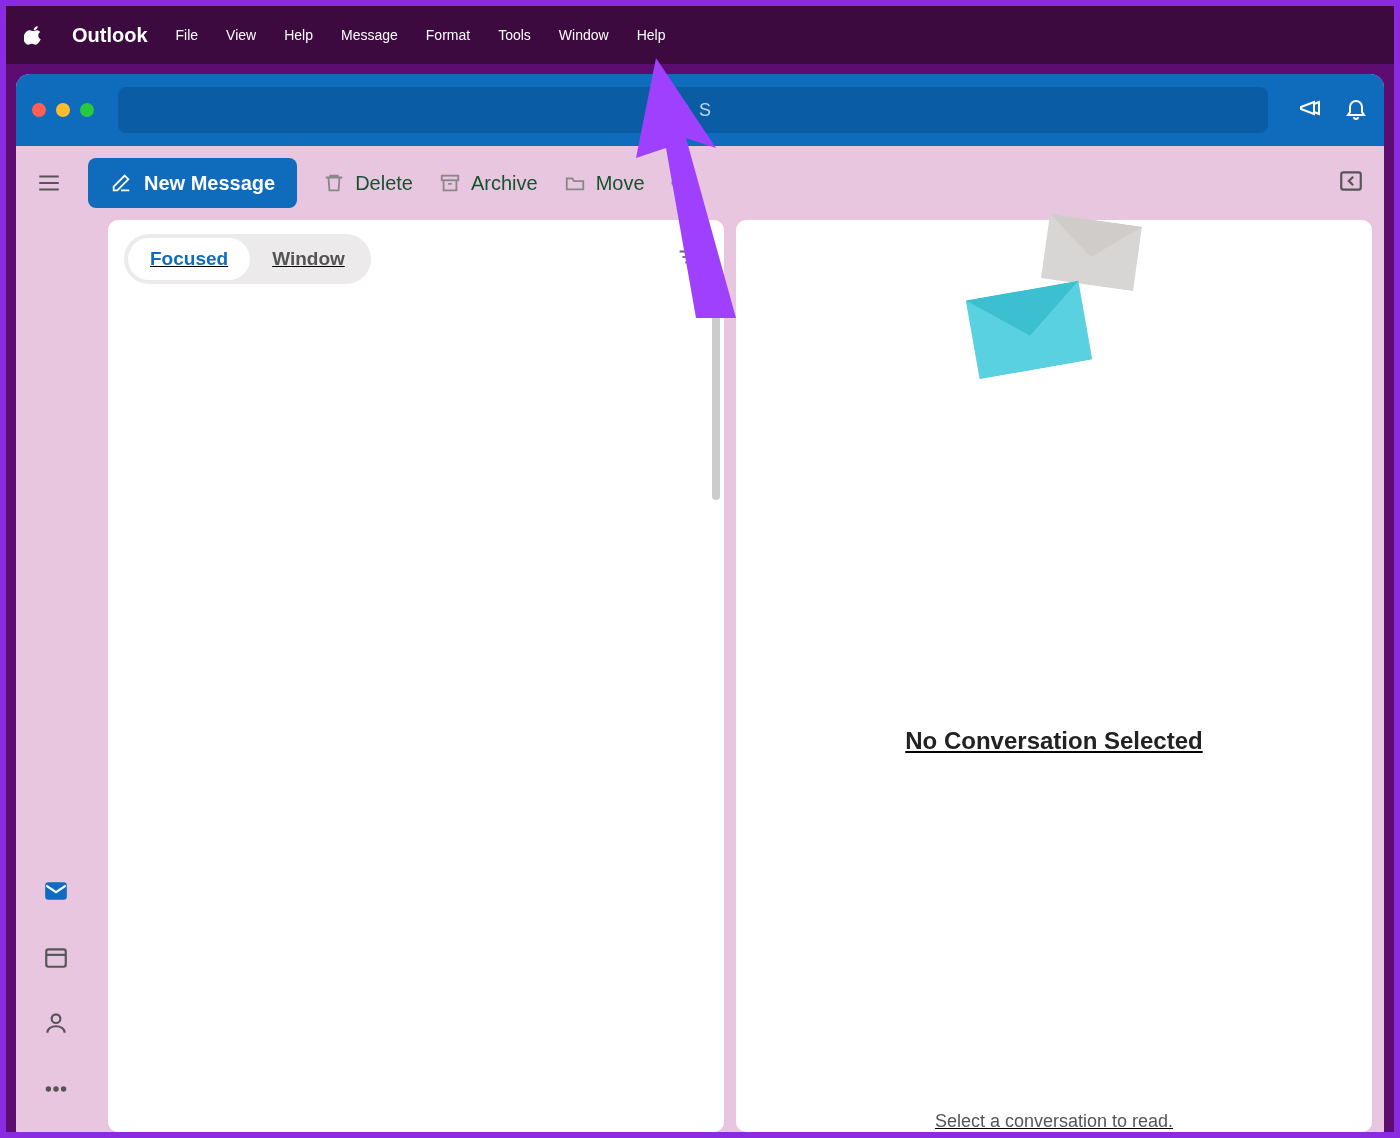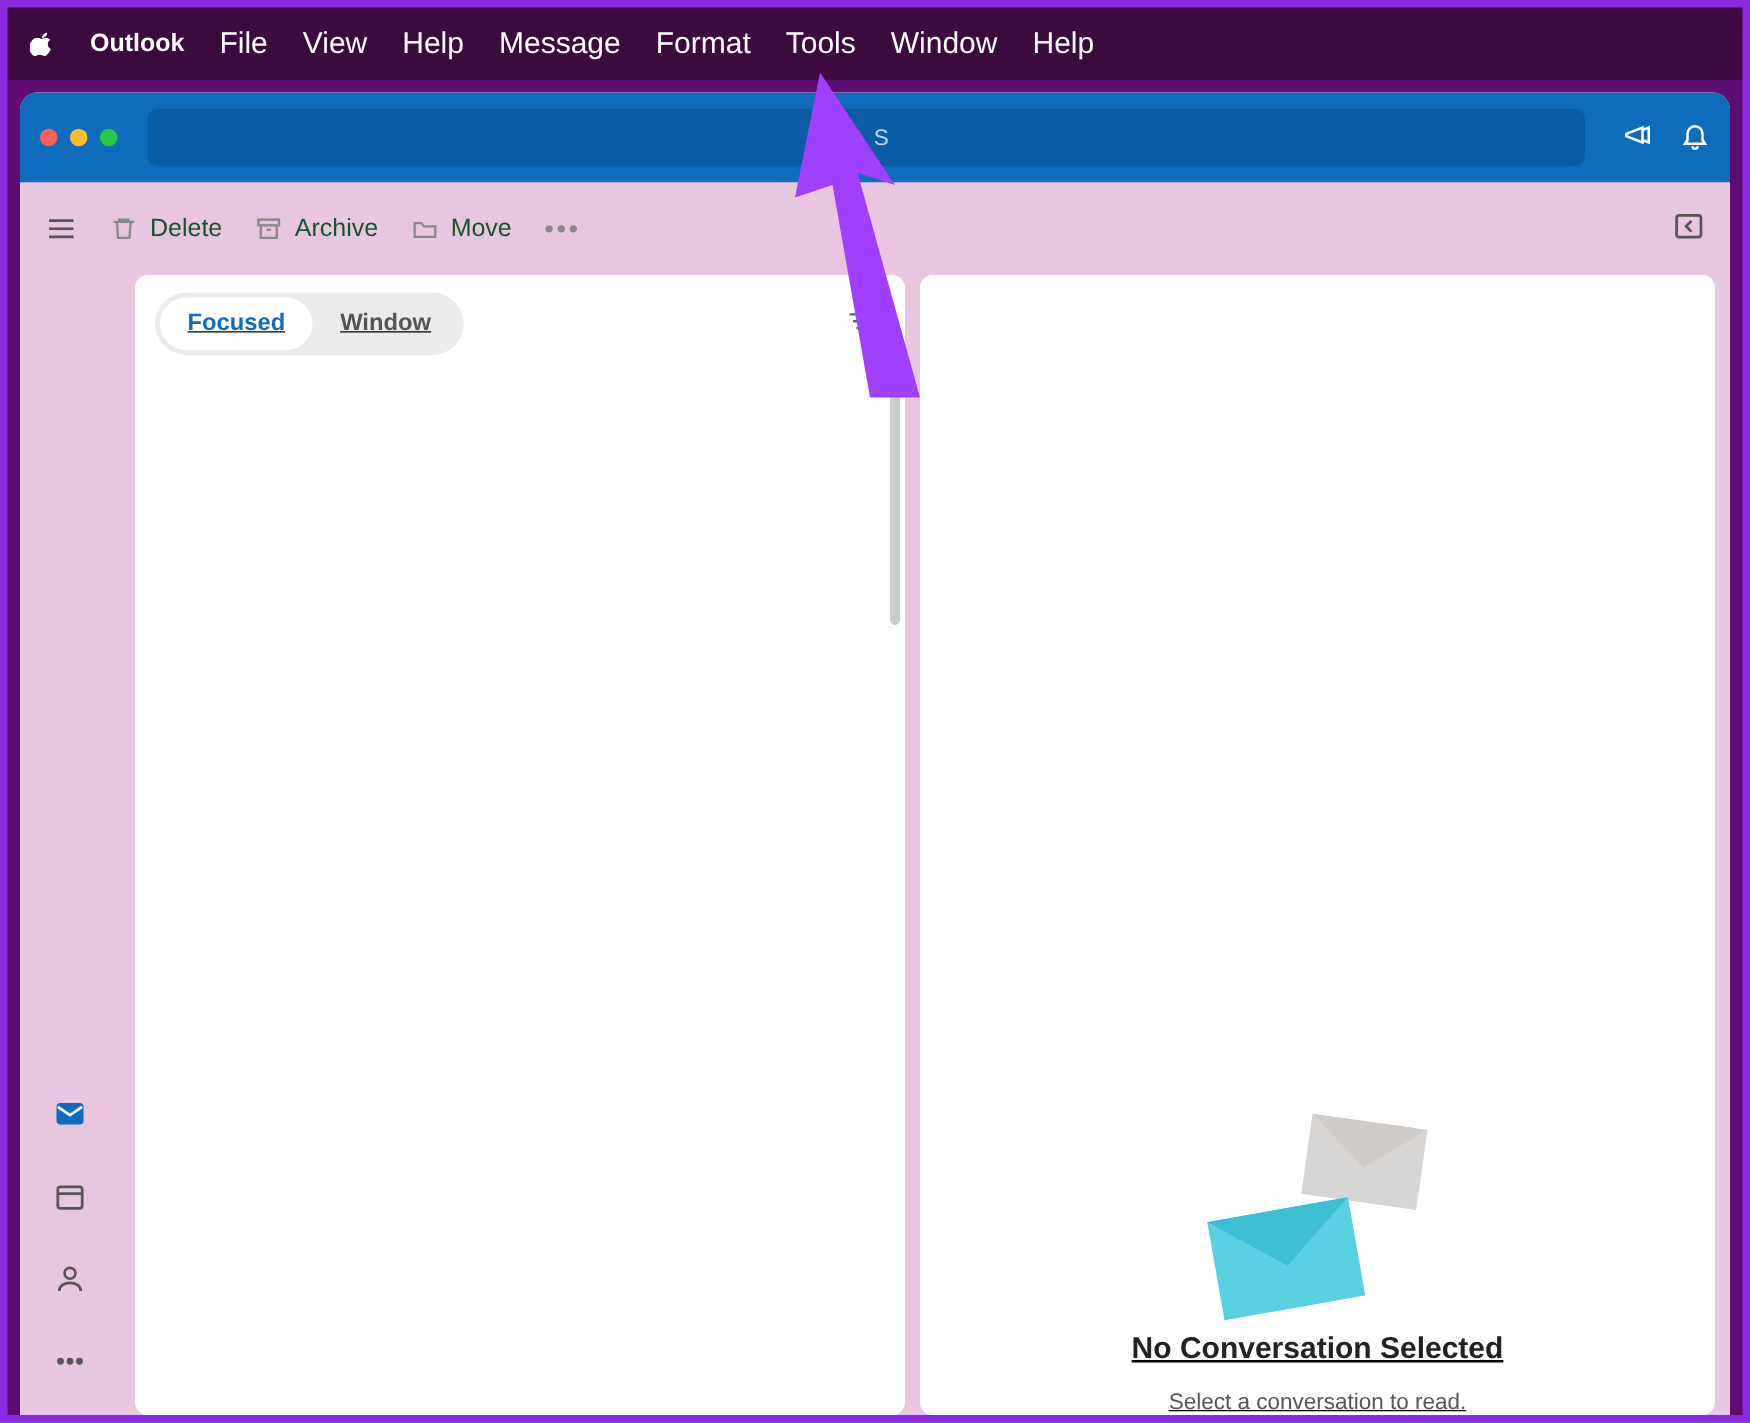--- a/index.html
+++ b/index.html
@@ -17,21 +17,21 @@
     background: #3c0a3f;
     height: 58px;
     display: flex;
     align-items: center;
     padding: 0 18px;
     gap: 28px;
     color: #fff;
   }
   .apple-logo { width: 20px; height: 20px; fill: #fff; display: flex; }
   .menubar .app-name { font-weight: 700; font-size: 20px; }
-  .menubar .menu-item { font-size: 24px; cursor: default; }
+  .menubar .menu-item { font-size: 14px; cursor: default; }
   
   .window {
     margin: 10px 10px 0 10px;
     border-radius: 14px;
     overflow: hidden;
     height: 1070px;
     background: #e9c6df;
     display: flex;
     flex-direction: column;
   }
@@ -162,21 +162,21 @@
     background:#ccc;
     border-radius:4px;
   }
   .readpane {
     background:#fff;
     border-radius:10px;
     flex:1;
     display:flex;
     flex-direction:column;
     align-items:center;
-    justify-content:flex-end;
+    justify-content:space-between;
     gap: 18px;
   }
   .envelope-illus { width: 170px; height: 150px; position:relative; }
   .env1 { position:absolute; right:0; top:0; transform: rotate(8deg); }
   .env2 { position:absolute; left:0; bottom:0; transform: rotate(-10deg); }
   .noconv-title { font-size: 24px; font-weight:700; color:#222; }
   .noconv-sub { font-size: 18px; color:#555; }
   
   .cursor-arrow {
     position:absolute;
@@ -232,20 +232,26 @@
   </div>
 
   <div class="toolbar">
     <span class="hamburger">
       <svg viewBox="0 0 24 24">
           <line x1="3" y1="6" x2="21" y2="6"></line>
           <line x1="3" y1="12" x2="21" y2="12"></line>
           <line x1="3" y1="18" x2="21" y2="18"></line>
         </svg>
     </span>
+    <button class="newmsg">
+      <svg viewBox="0 0 24 24">
+          <path d="M12 20h9M4 20v-4L16 4l4 4L8 20H4z"></path>
+        </svg>
+      <span>New Message</span>
+    </button>
     <span class="tbtn">
       <svg viewBox="0 0 24 24">
           <path d="M3 6h18M8 6V4h8v2M6 6l1 14h10l1-14"></path>
         </svg>
       <span>Delete</span>
     </span>
     <span class="tbtn">
       <svg viewBox="0 0 24 24">
           <rect x="3" y="4" width="18" height="5"></rect>
           <path d="M5 9v11h14V9M10 13h4"></path>

